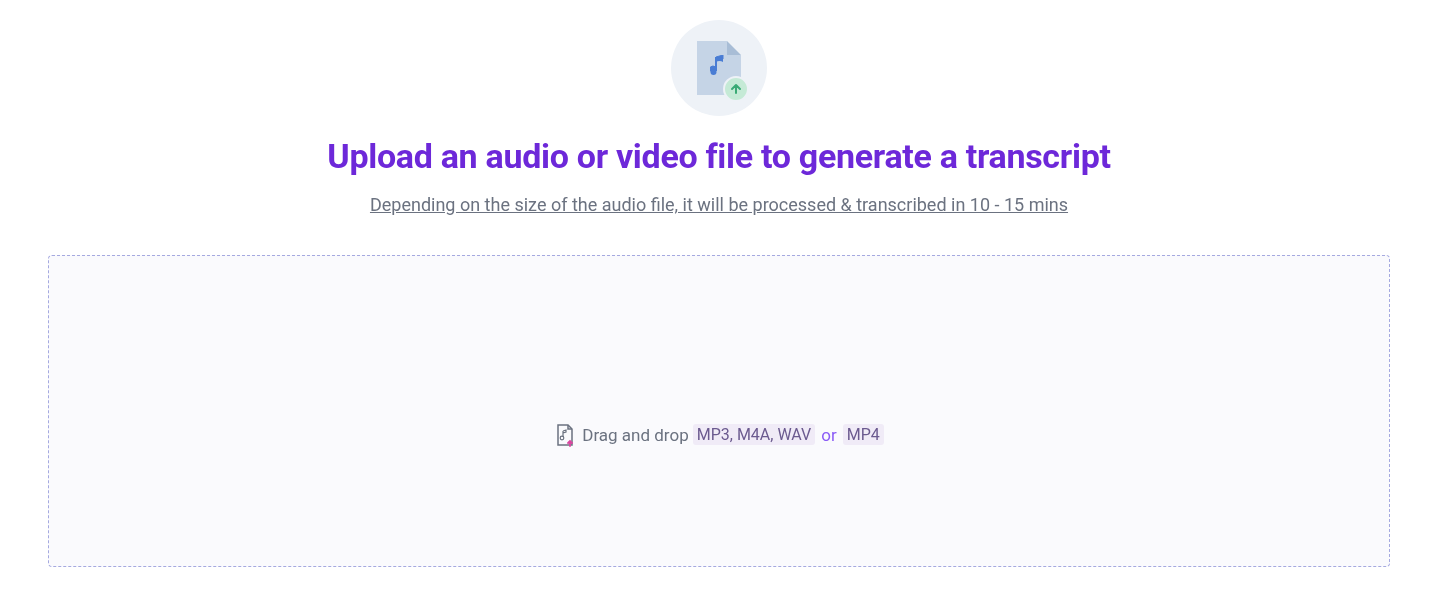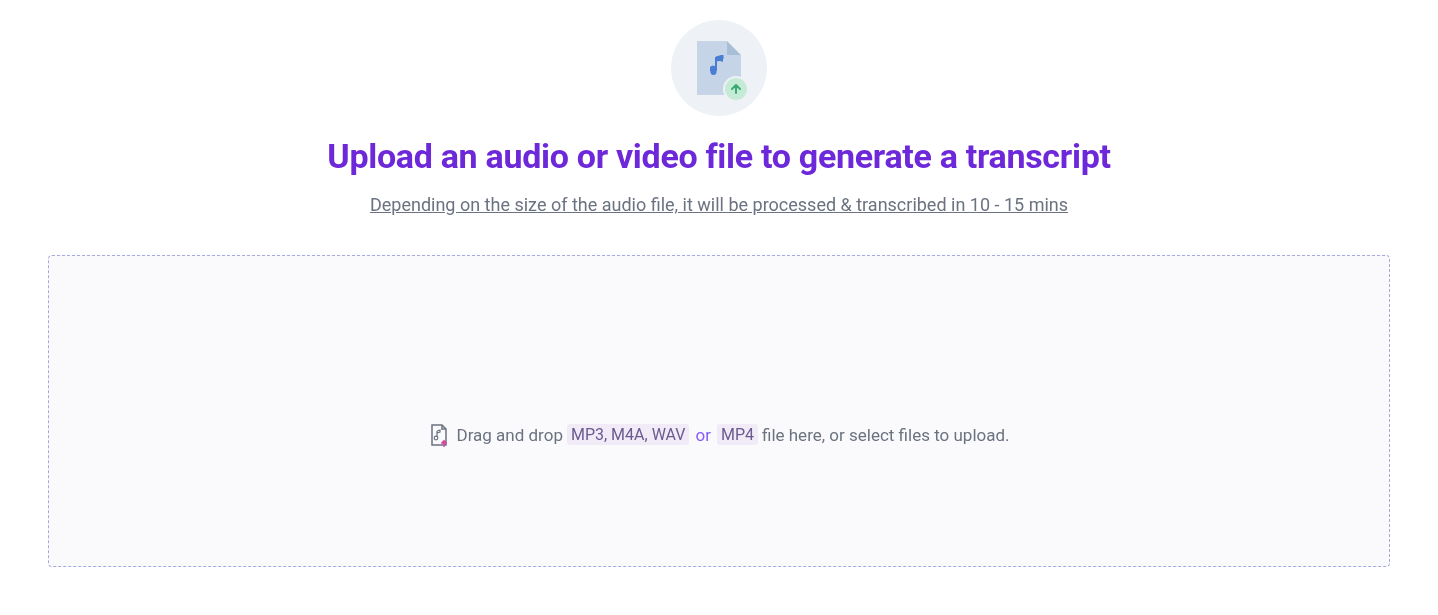--- a/index.html
+++ b/index.html
@@ -157,15 +157,14 @@
         <path d="M14 2 L14 6 L18 6" fill="none" stroke="#6b7280" stroke-width="1.5"></path>
         <path d="M9 8 L9 14 M9 8 L12 7 L12 9 L9 10" fill="none" stroke="#6b7280" stroke-width="1.2"></path>
         <circle cx="8" cy="15" r="1.8" fill="none" stroke="#6b7280" stroke-width="1.2"></circle>
         <path d="M16 18 L16 23 M14 20 L16 18 L18 20" stroke="#d946a0" stroke-width="1.8" fill="none" stroke-linecap="round"></path>
       </svg>
     </span>
     <span class="dropzone-text">Drag and drop</span>
     <span class="format-badge">MP3, M4A, WAV</span>
     <span class="or-text">or</span>
     <span class="format-badge">MP4</span>
-    <span class="dropzone-text">file here, or select files to upload.</span>
   </div>
 </div>
 
 </body></html>

